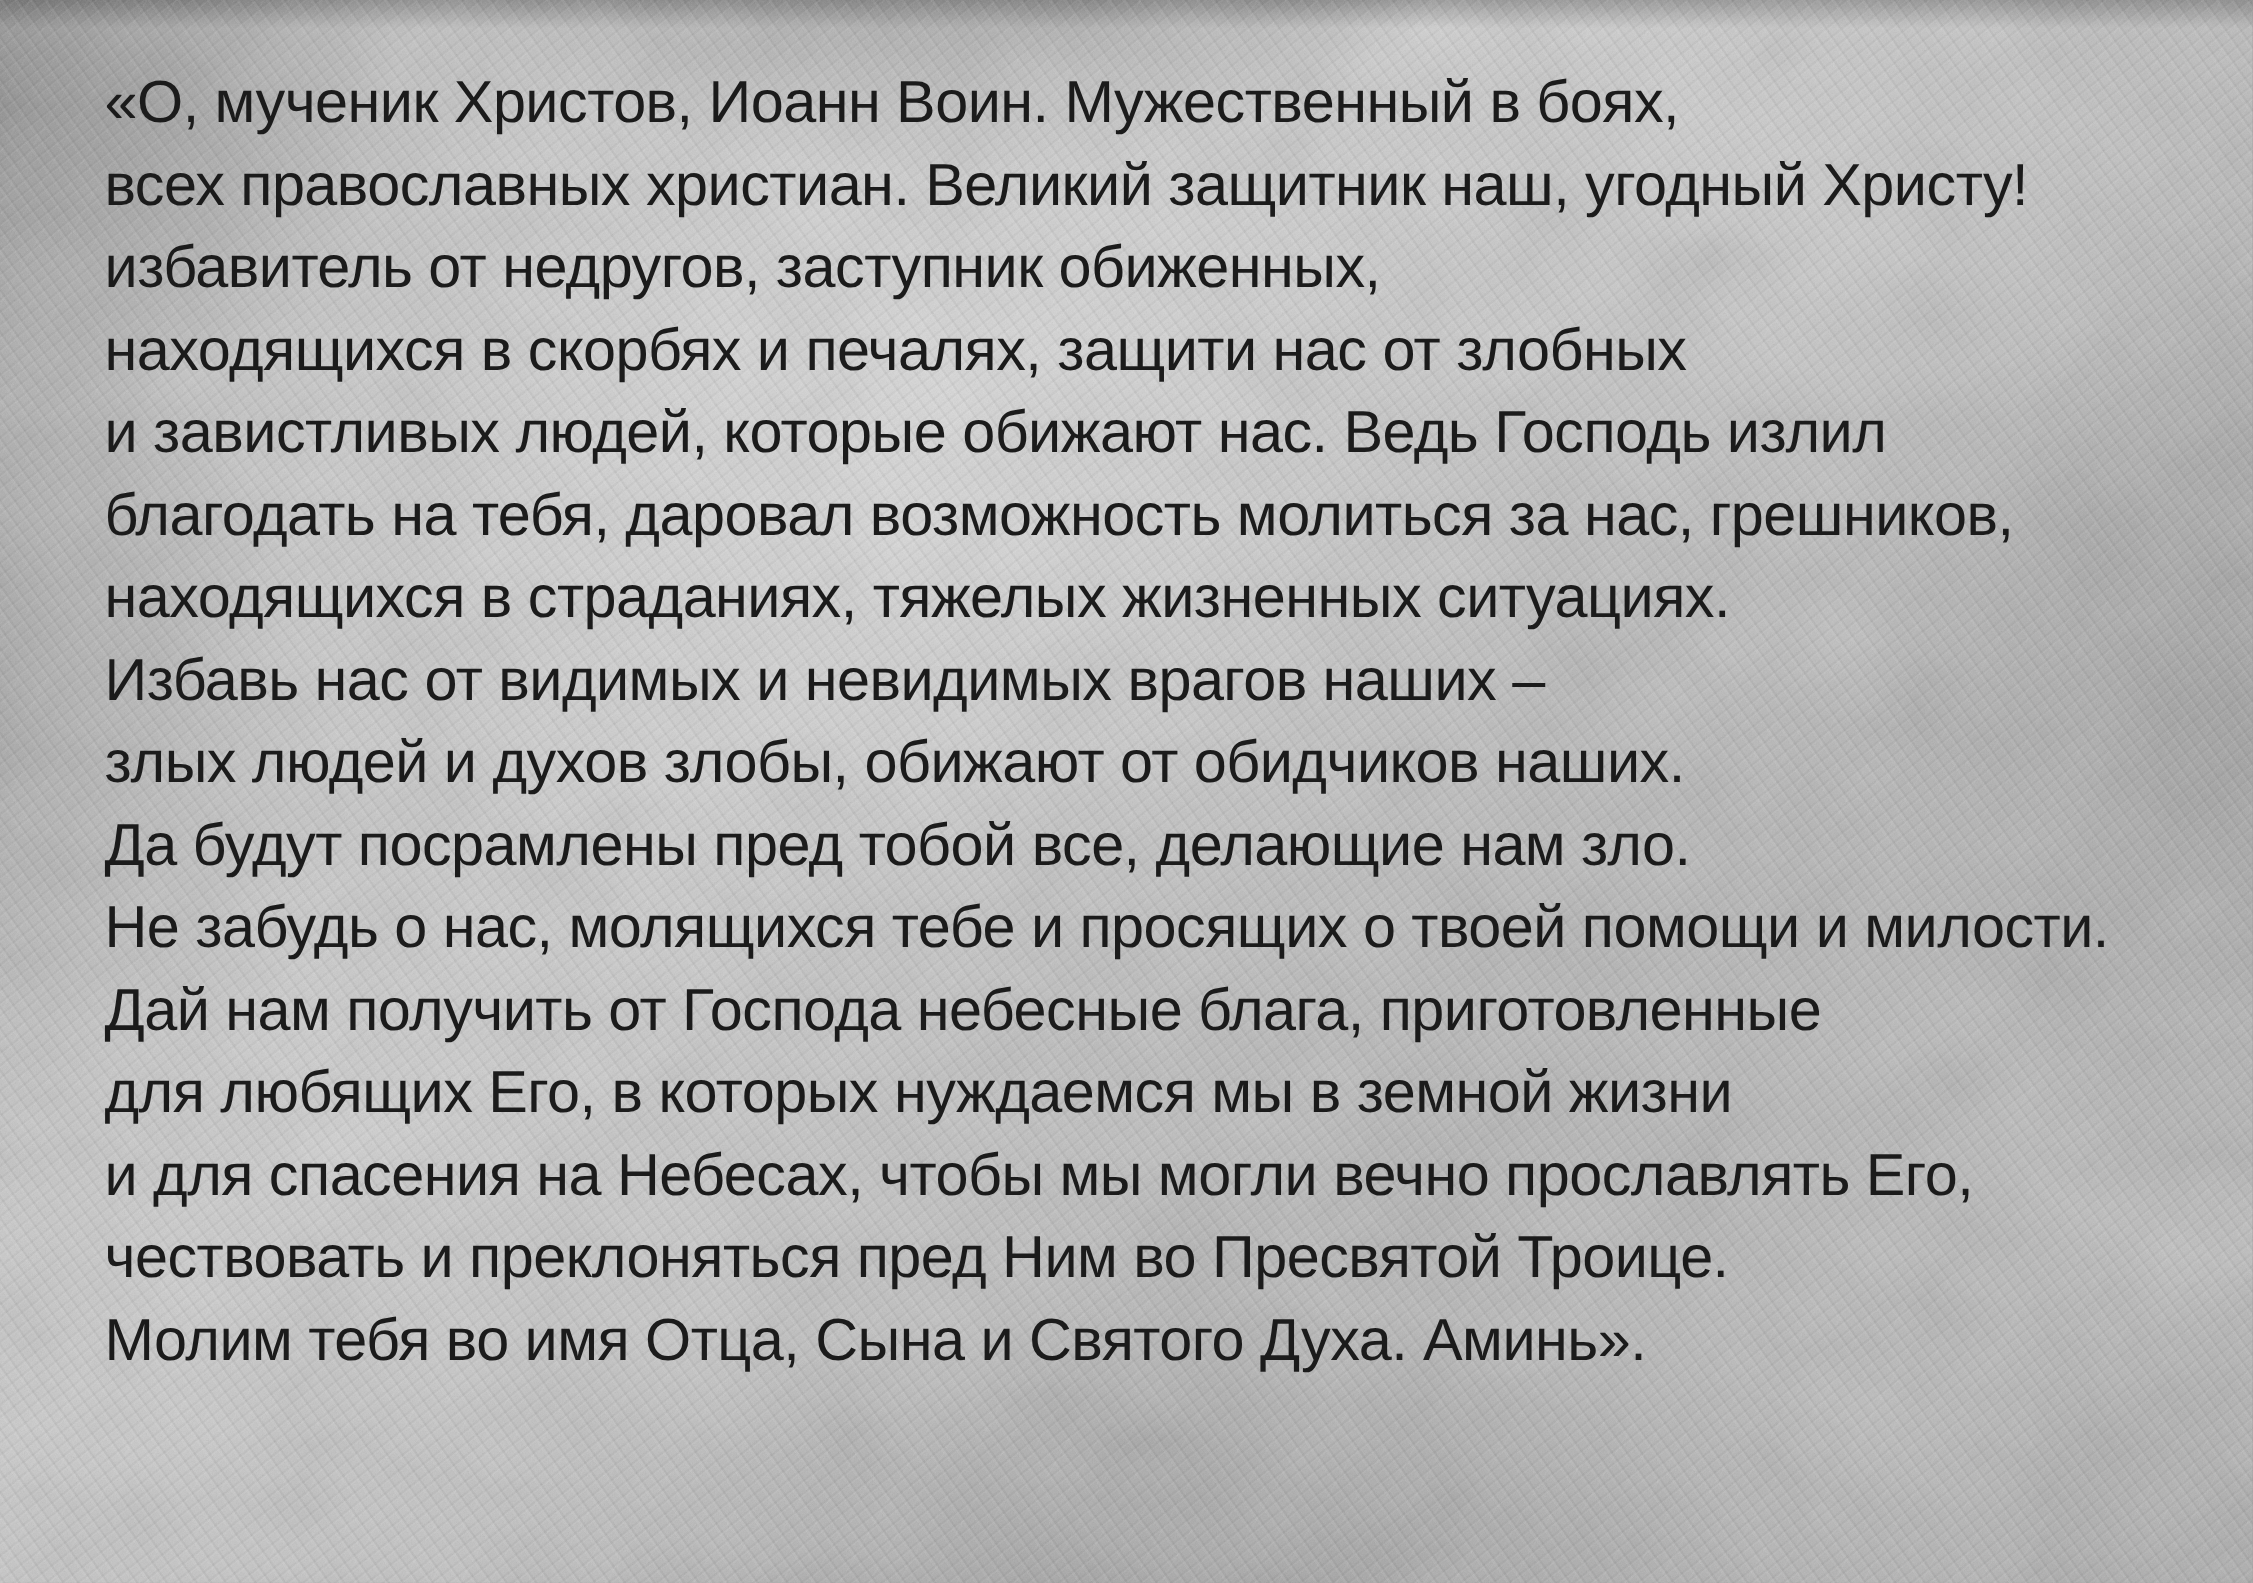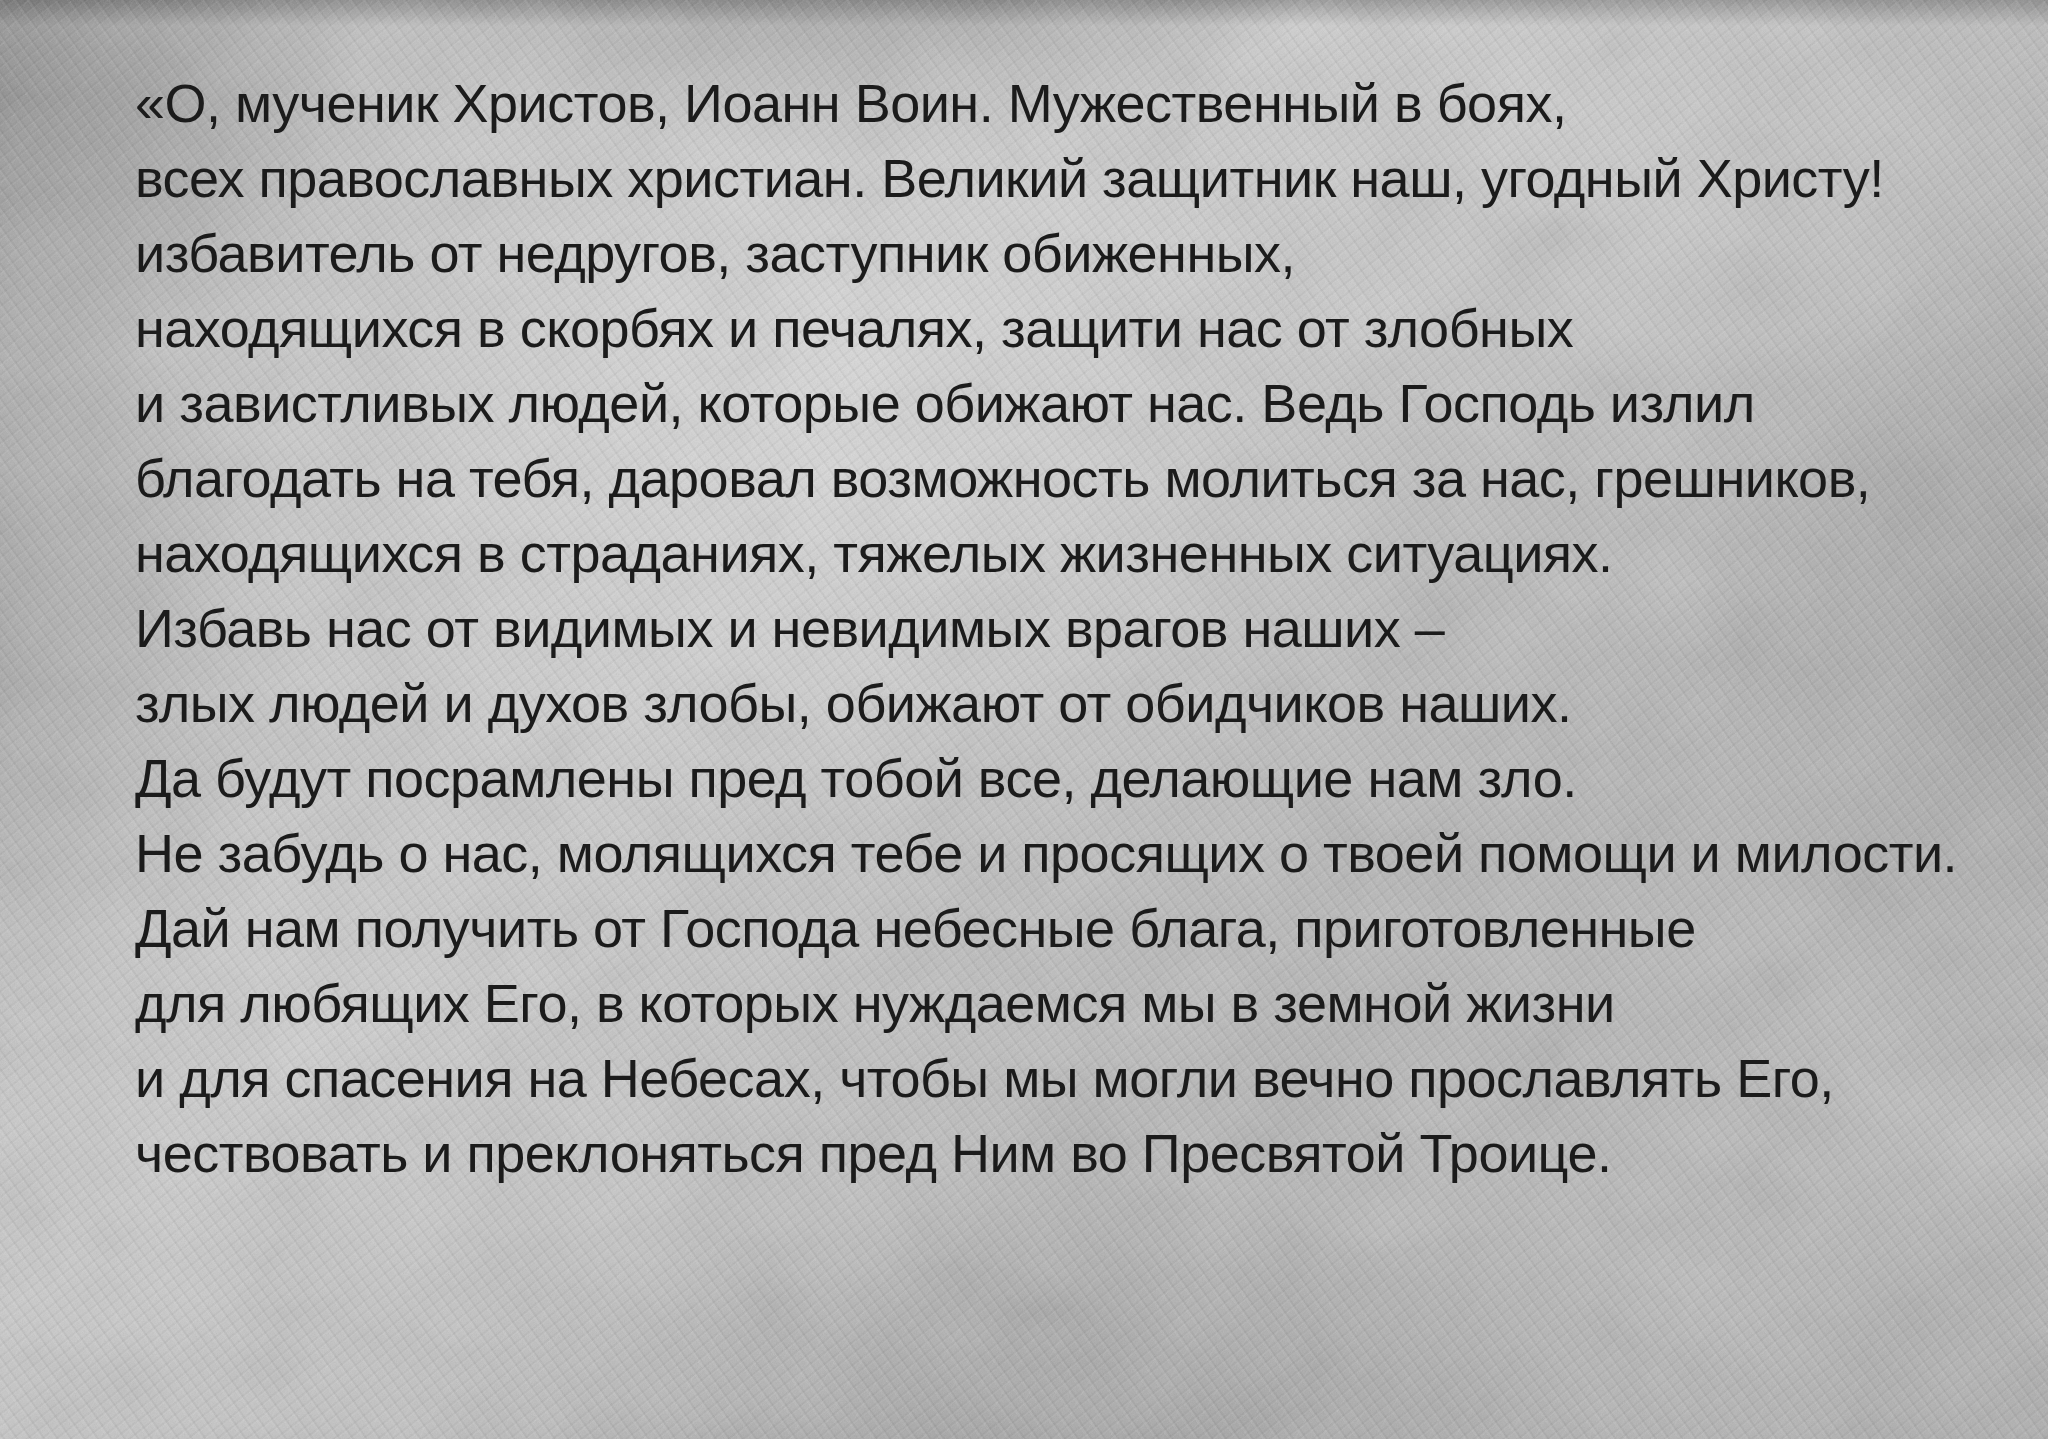--- a/index.html
+++ b/index.html
@@ -55,28 +55,27 @@
   .bg-noise {
     position: absolute;
     inset: 0;
   }
   .bg-noise svg { display: block; width: 100%; height: 100%; }
 
   
   .prayer {
     position: absolute;
     left: 95px;
-    top: 66px;
+    top: 56px;
     right: 40px;
     color: #1b1b1b;
     font-size: 54px;
     line-height: 75px;
     letter-spacing: -0.5px;
     white-space: nowrap;
-    margin-left: 40px;
   }
   .prayer .line {
     height: 75px;
   }
 </style>
 </head>
 <body>
 
 <div class="canvas">
 
@@ -114,15 +113,16 @@
     <div class="line">благодать на тебя, даровал возможность молиться за нас, грешников,</div>
     <div class="line">находящихся в страданиях, тяжелых жизненных ситуациях.</div>
     <div class="line">Избавь нас от видимых и невидимых врагов наших –</div>
     <div class="line">злых людей и духов злобы, обижают от обидчиков наших.</div>
     <div class="line">Да будут посрамлены пред тобой все, делающие нам зло.</div>
     <div class="line">Не забудь о нас, молящихся тебе и просящих о твоей помощи и милости.</div>
     <div class="line">Дай нам получить от Господа небесные блага, приготовленные</div>
     <div class="line">для любящих Его, в которых нуждаемся мы в земной жизни</div>
     <div class="line">и для спасения на Небесах, чтобы мы могли вечно прославлять Его,</div>
     <div class="line">чествовать и преклоняться пред Ним во Пресвятой Троице.</div>
+    <div class="line">Молим тебя во имя Отца, Сына и Святого Духа. Аминь».</div>
   </div>
 
 </div>
 
 </body></html>

